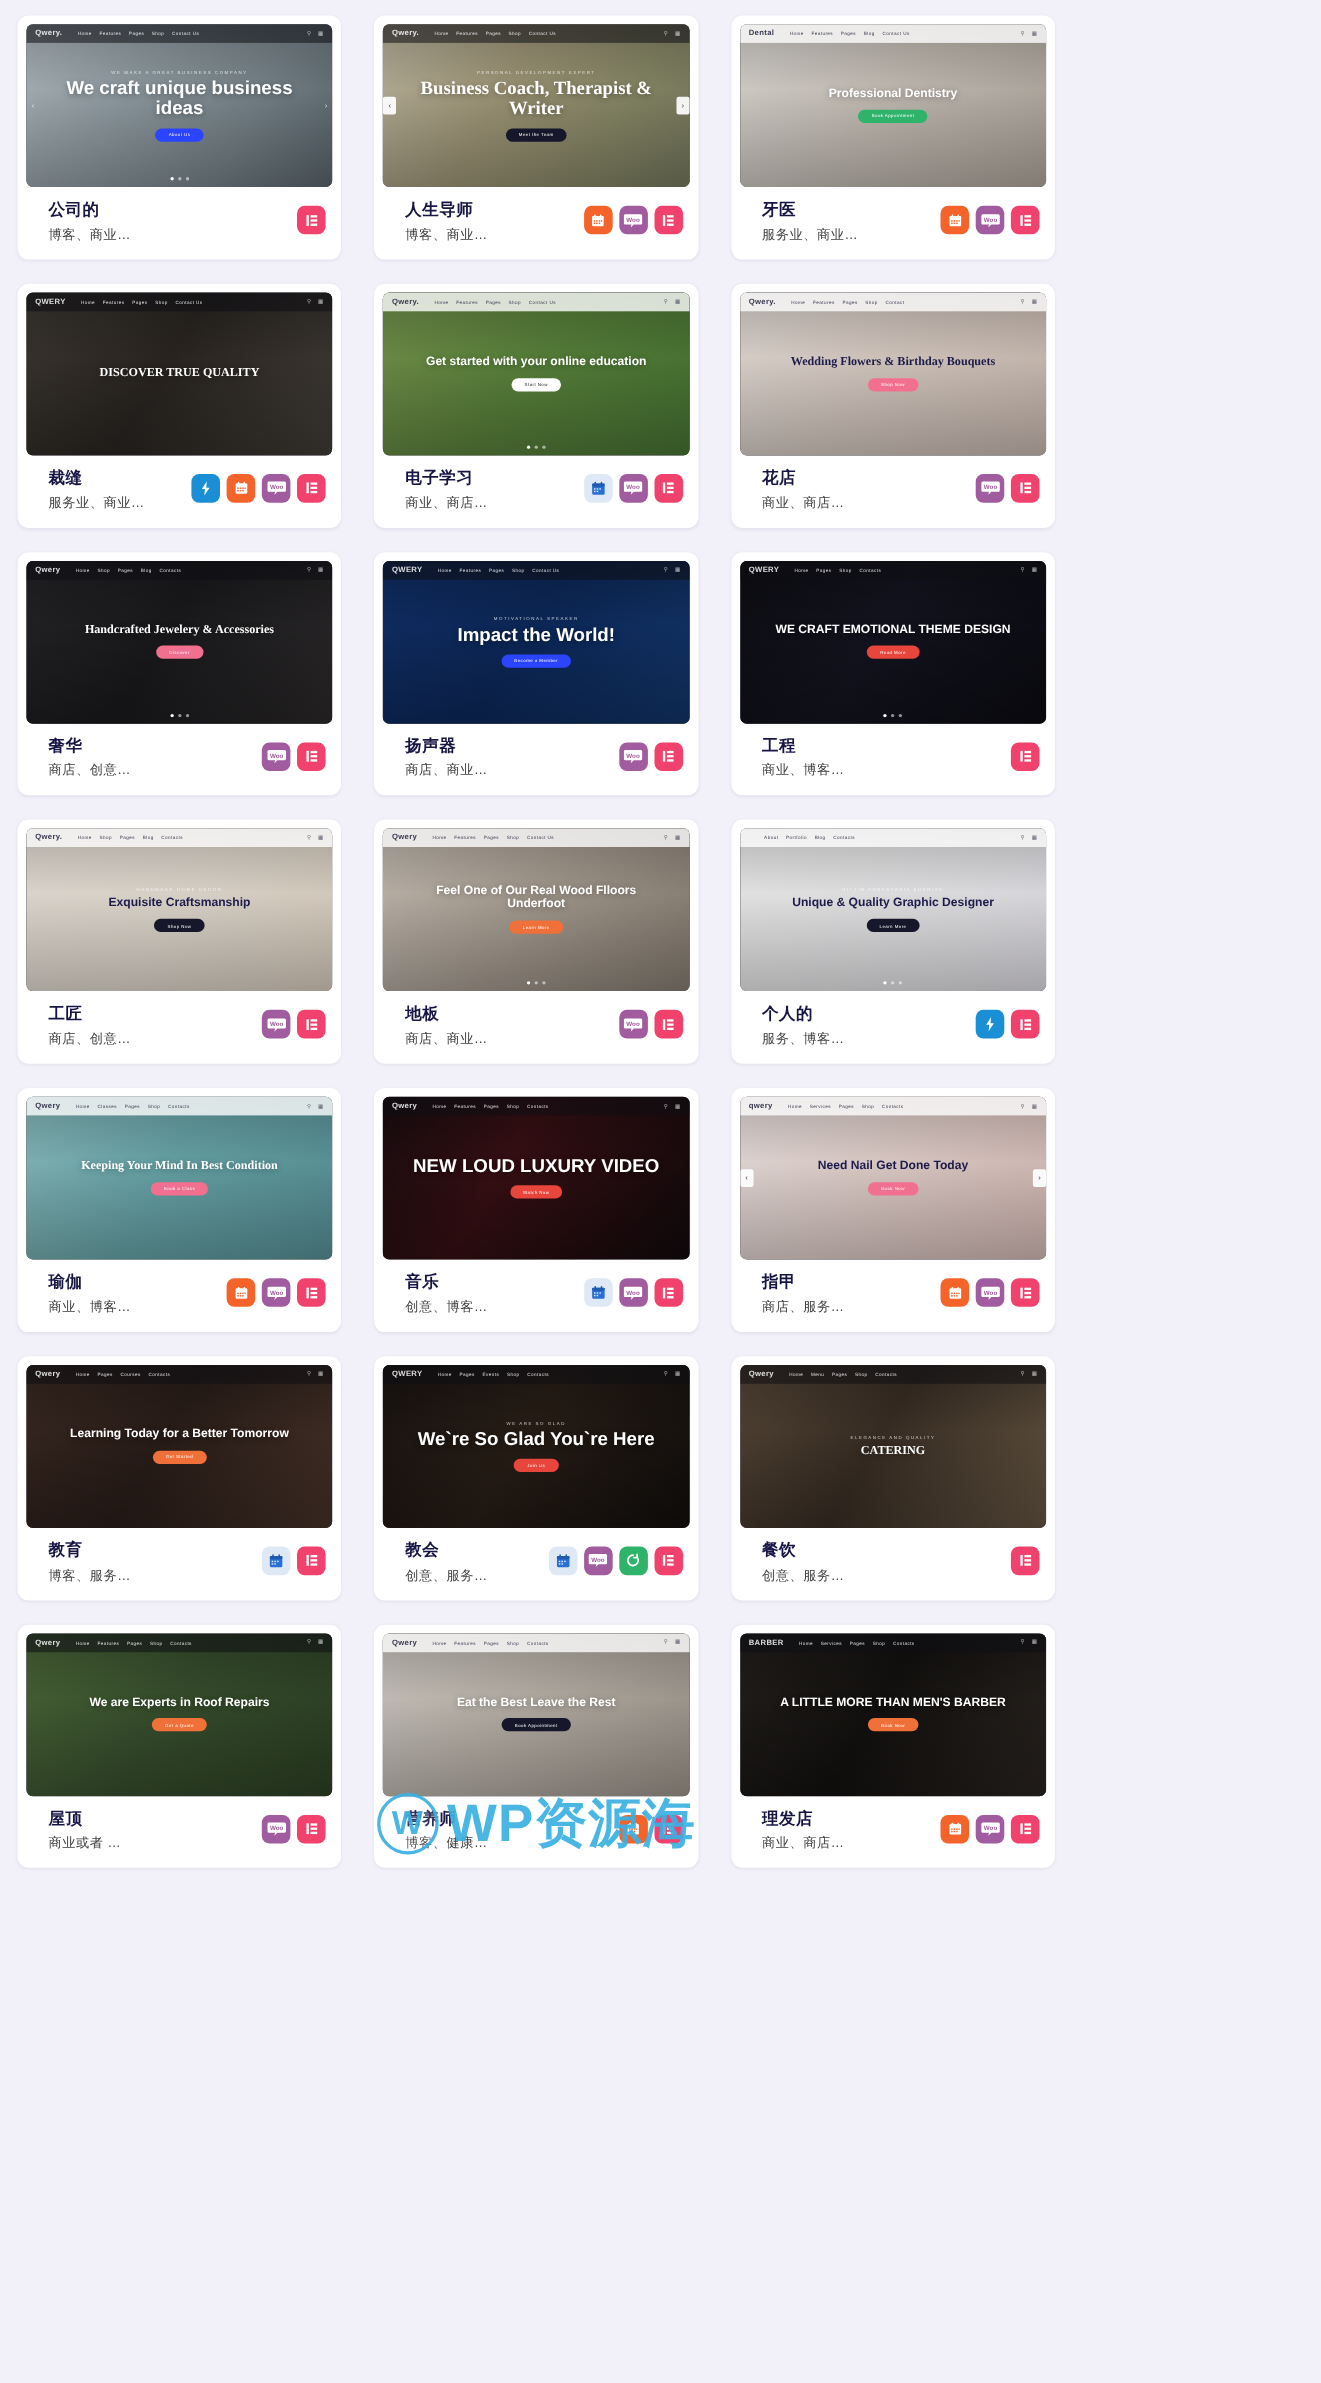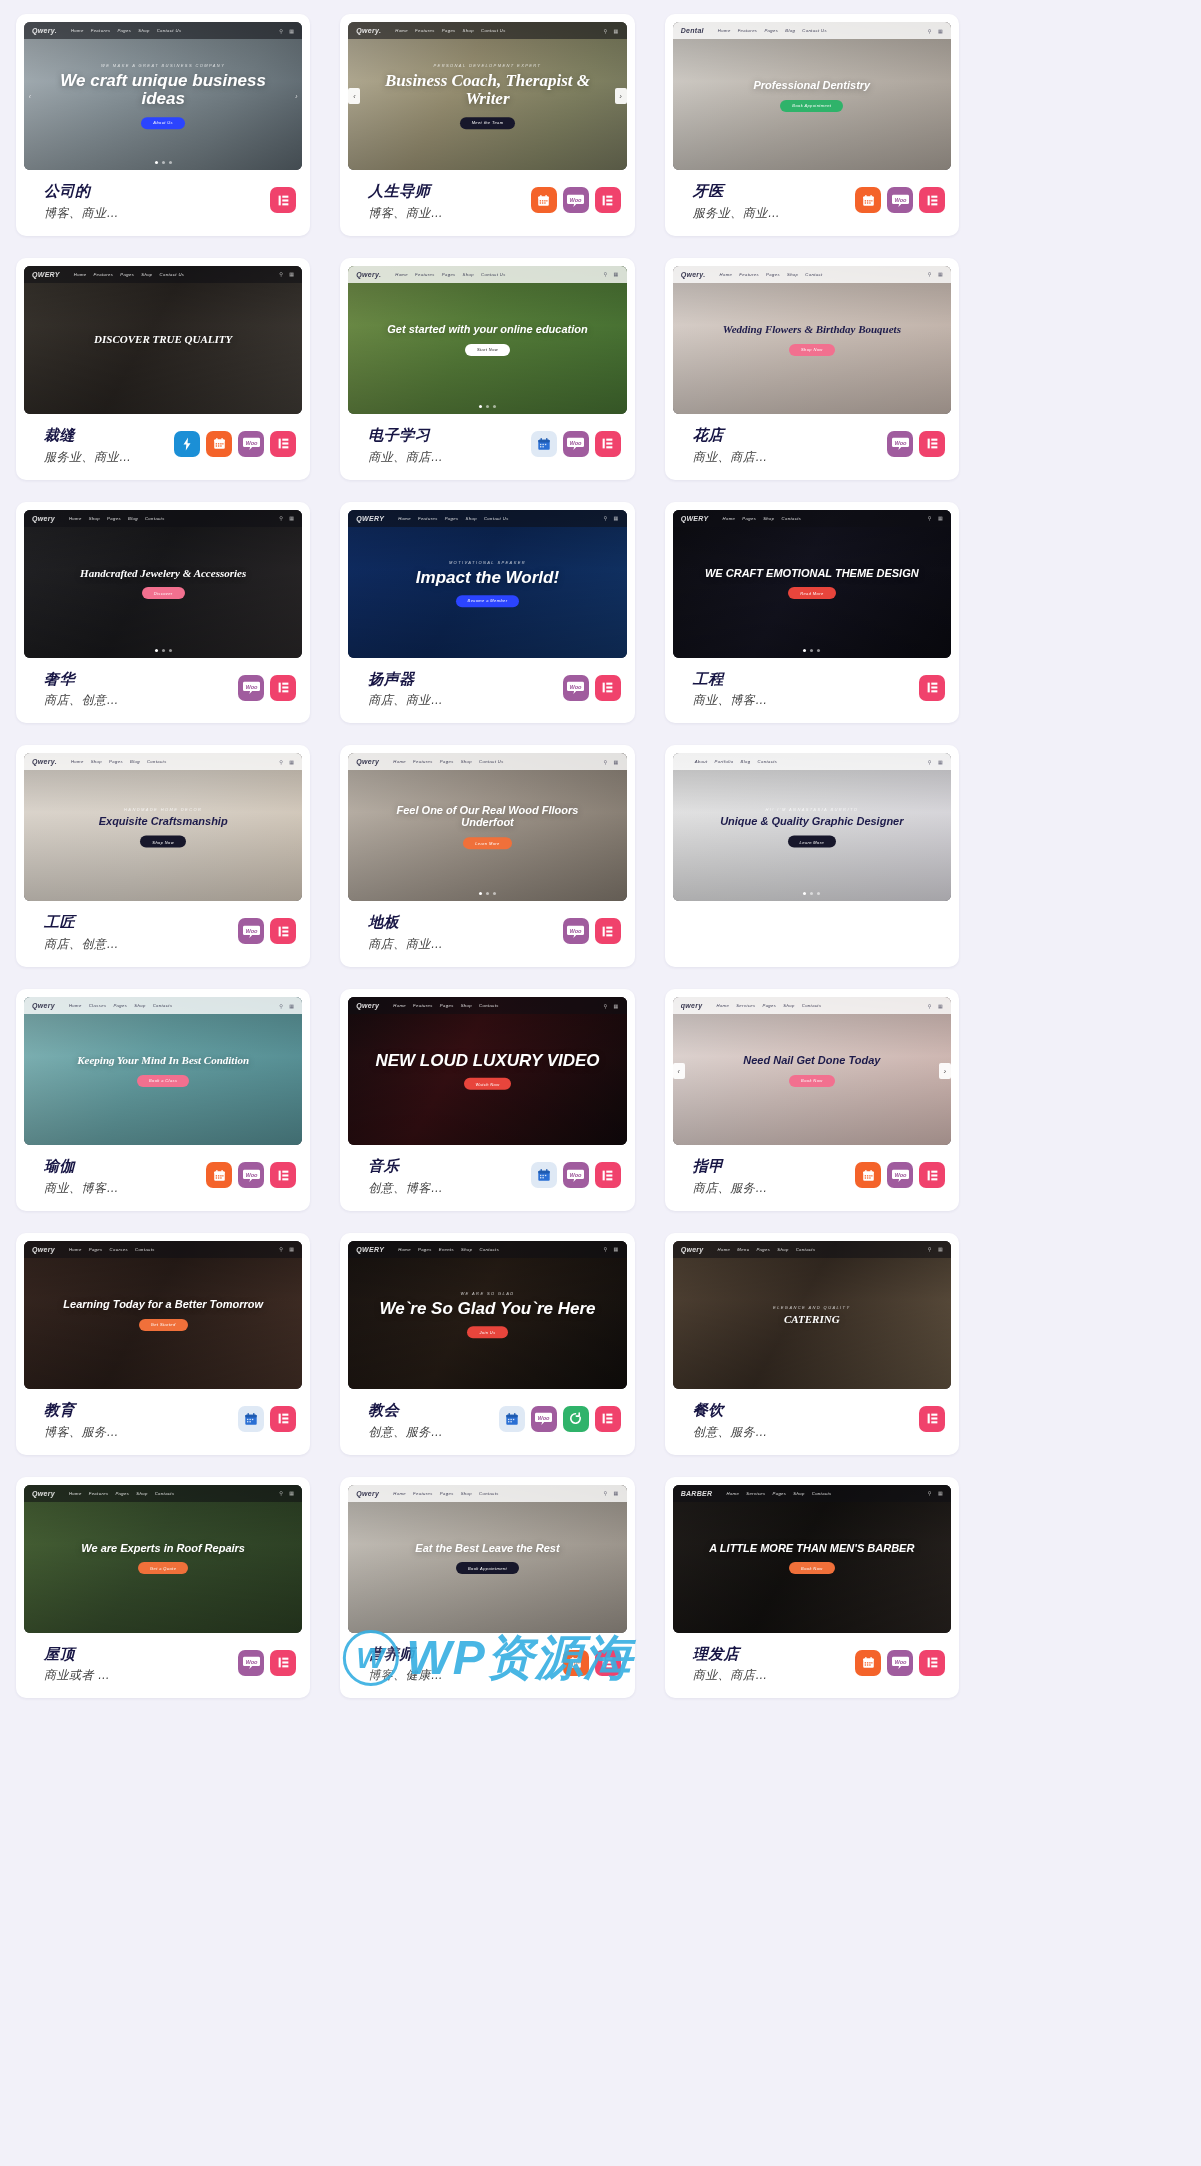--- a/index.html
+++ b/index.html
@@ -1,21 +1,21 @@
 <!DOCTYPE html>
 <html><head>
 <meta charset="utf-8">
 <style>
   * { box-sizing: border-box; margin: 0; padding: 0; }
   html, body {
     width: 1201px;
     background: #f2f1f9;
     font-family: "Liberation Sans", "DejaVu Sans", sans-serif;
   }
-  #root { width: 975px; position: relative; padding: 14px 16px 18px 16px; font-style: italic; }
+  #root { width: 975px; position: relative; padding: 14px 16px 18px 16px; }
 
   .grid {
     display: grid;
     grid-template-columns: repeat(3, 1fr);
     column-gap: 30px;
     row-gap: 22px;
   }
 
   .card {
     background: #ffffff;
@@ -764,20 +764,41 @@
               </div>
             </div>
             <div class="hero"><div class="kicker">Hi! I'm Annastasia Burrito</div><div class="title small light">Unique &amp; Quality Graphic Designer</div><div class="cta dark">Learn More</div></div>
             <div class="dots">
               <i class="on"></i>
               <i></i>
               <i></i>
             </div>
           </div>
         </div>
+        <div class="meta">
+          <div class="texts">
+            <div class="name">个人的</div>
+            <div class="tags">服务、博客…</div>
+          </div>
+          <div class="badges">
+            <div class="badge rocket">
+              <svg width="12" height="14" viewBox="0 0 12 16" aria-hidden="true">
+                <path d="M7.2 0.6 2 8.6h3.2L4.6 15.4 10 7.2H6.6z" fill="#fff"></path>
+              </svg>
+            </div>
+            <div class="badge elementor">
+              <svg width="13" height="13" viewBox="0 0 16 16" aria-hidden="true">
+                <rect x="2" y="2" width="2.6" height="12" fill="#fff"></rect>
+                <rect x="6.5" y="2" width="7.5" height="2.6" fill="#fff"></rect>
+                <rect x="6.5" y="6.7" width="7.5" height="2.6" fill="#fff"></rect>
+                <rect x="6.5" y="11.4" width="7.5" height="2.6" fill="#fff"></rect>
+              </svg>
+            </div>
+          </div>
+        </div>
       </div>
       <div class="card">
         <div class="thumb-wrap">
           <div class="thumb">
             <div class="bg" style="background: linear-gradient(120deg, rgb(143, 198, 200) 0%, rgb(111, 176, 180) 45%, rgb(92, 154, 160) 100%);"></div>
             <div class="vig"></div>
             <div class="topbar light">
               <div class="logo">Qwery</div>
               <div class="navlinks">
                 <span>Home</span>

